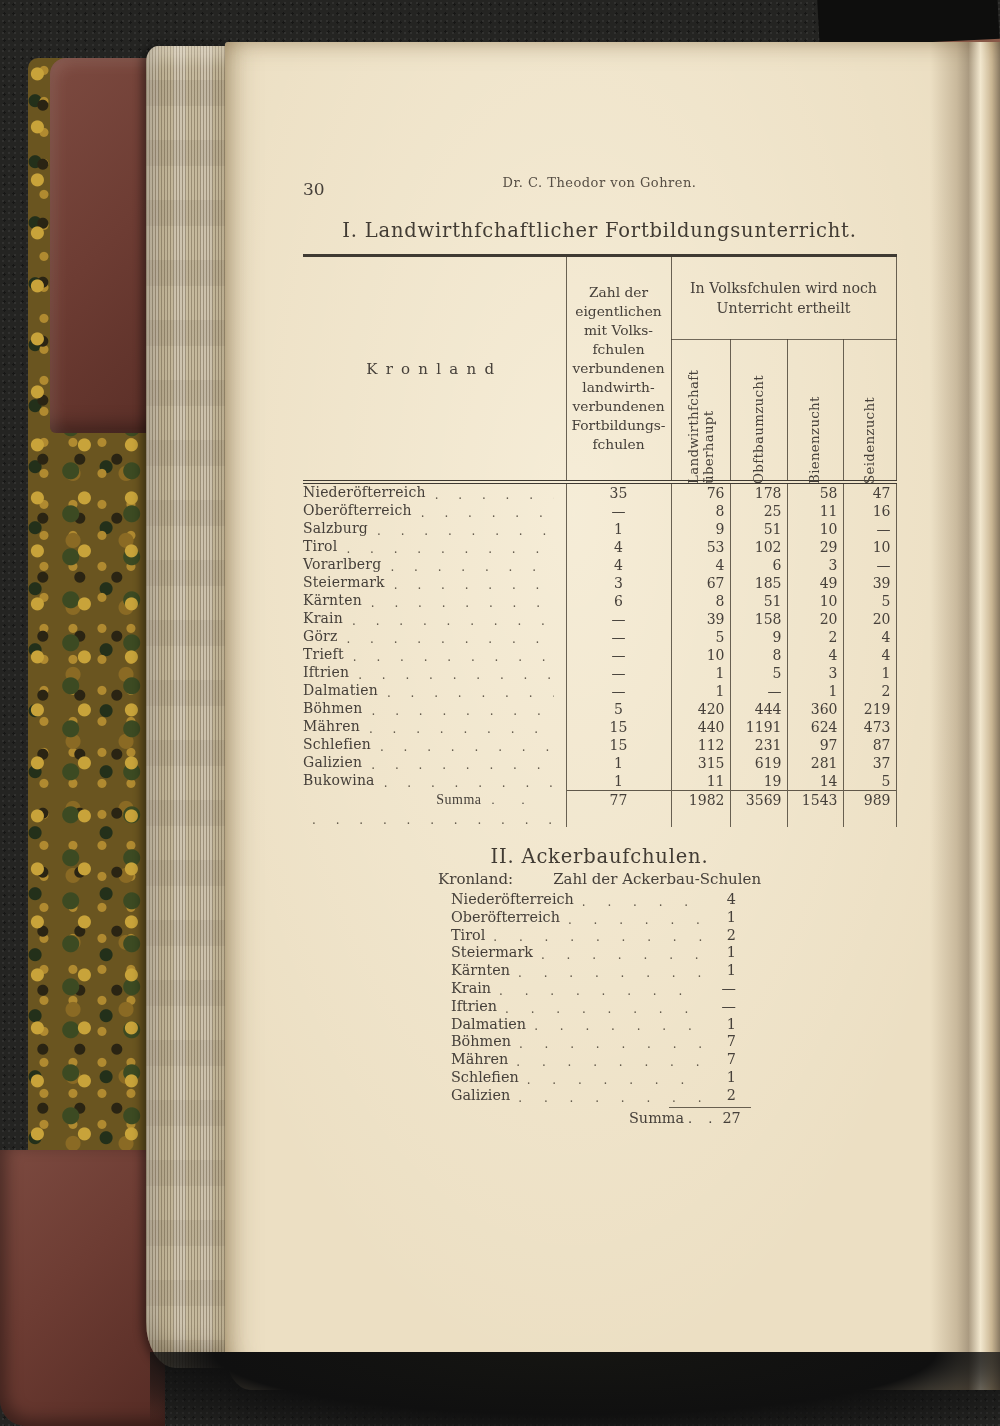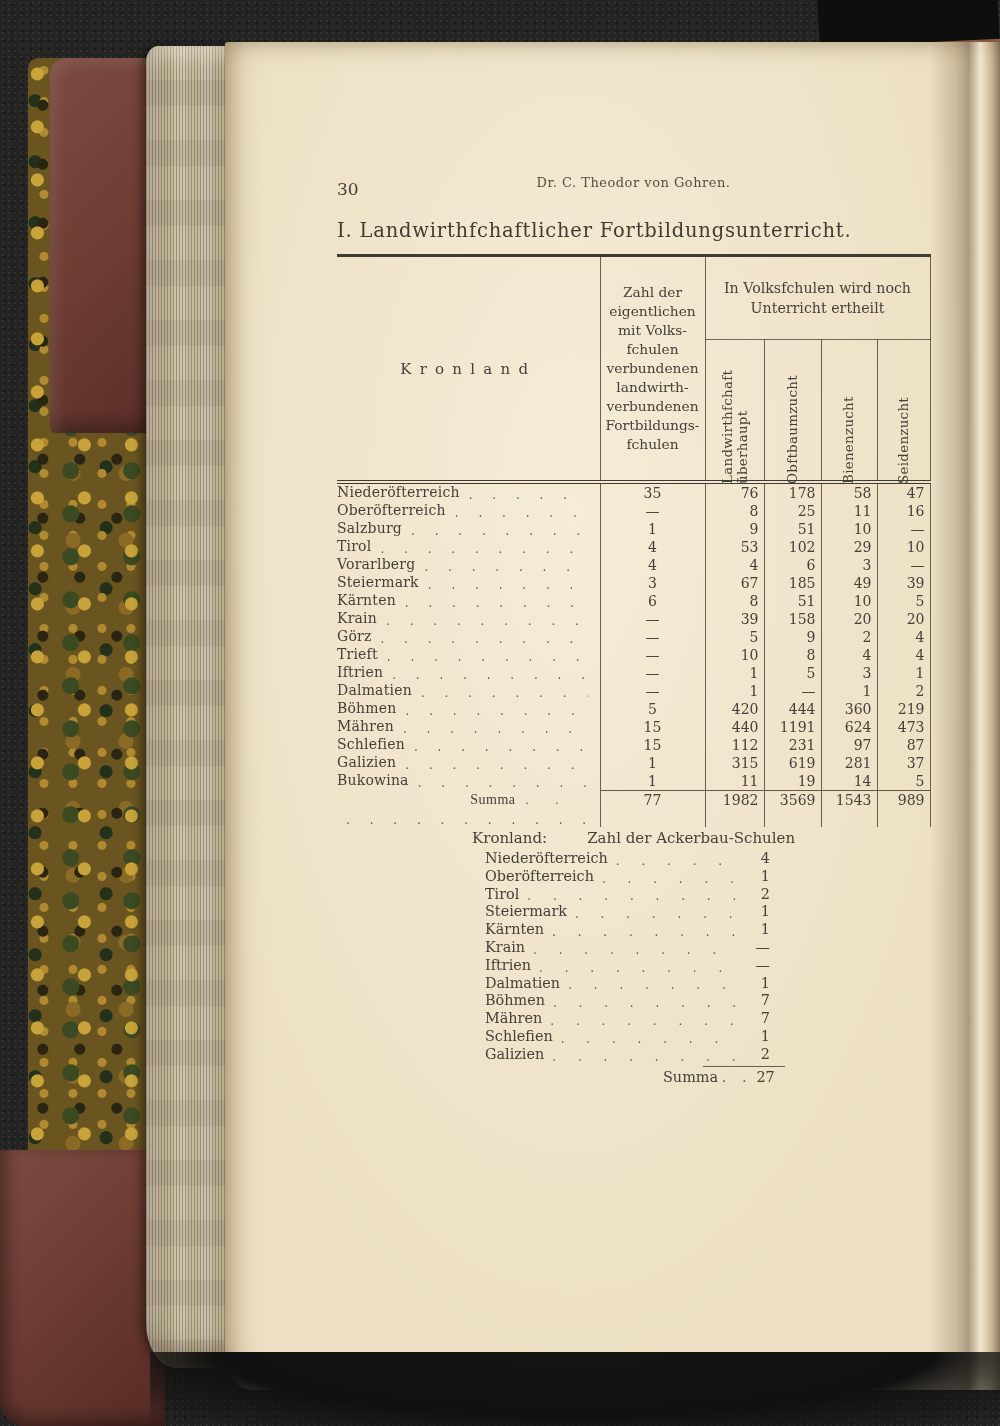--- a/index.html
+++ b/index.html
@@ -45,25 +45,25 @@
   
   .page{position:absolute;left:225px;top:42px;width:775px;height:1348px;color:#46403a;
     background:#ecdfc3;
     background-image:radial-gradient(ellipse at 45% 35%, rgba(255,250,235,.5) 0%, transparent 70%);
     border-radius:3px 0 0 26px / 3px 0 0 40px;
     box-shadow:inset 0 10px 26px -12px rgba(120,95,55,.55), inset 0 -16px 30px -14px rgba(120,95,55,.6),
                inset 24px 0 30px -20px rgba(120,95,55,.5);}
   .gutter{position:absolute;right:0;top:0;width:70px;height:100%;
     background:linear-gradient(90deg, transparent 0%, rgba(112,88,56,.28) 38%, rgba(80,60,38,.42) 55%, rgba(244,234,210,.75) 72%, rgba(170,142,100,.45) 88%, rgba(60,44,28,.5) 100%);}
 
-  .content{position:relative;margin-left:112px;width:593px;}
+  .content{position:relative;margin-left:78px;width:593px;}
   .pagehead{position:relative;padding-top:133px;height:24px;}
   .pagenum{position:absolute;left:0;bottom:0;font-size:17px;}
   .runhead{display:block;text-align:center;font-size:13px;letter-spacing:.5px;color:#564e44;}
-  h1.title1{margin:20px 0 0 0;font-weight:normal;font-size:19.5px;letter-spacing:.8px;text-align:left;color:#413b33;}
+  h1.title1{margin:20px 0 0 0;font-weight:normal;font-size:19.5px;letter-spacing:.8px;text-align:center;color:#413b33;}
 
   
   table.t1{margin-top:12px;border-collapse:collapse;table-layout:fixed;width:593px;
     border-top:3px solid #3f3a32;font-size:14px;color:#46403a;}
   table.t1 th{font-weight:normal;}
   .kron-h{letter-spacing:.55em;font-size:15px;text-align:center;}
   .zahl-h{font-size:13.8px;line-height:19px;text-align:center;vertical-align:middle;}
   .group-h{height:82px;font-size:14.2px;line-height:20px;text-align:center;vertical-align:middle;padding:0 0;
     border-bottom:1px solid rgba(70,62,50,.75);}
   .vcell{height:138px;position:relative;overflow:visible;}
@@ -364,20 +364,21 @@
               </td>
               <td class="zahl bleft"></td>
               <td class="num bleft"></td>
               <td class="num bleft"></td>
               <td class="num bleft"></td>
               <td class="num bleft bright"></td>
             </tr>
           </tbody>
       </table>
 
+      <h2 class="title2">II. Ackerbaufchulen.</h2>
 
 
       <div class="list-head">
         <span>Kronland:</span>
         <span>Zahl der Ackerbau-Schulen</span>
       </div>
 
       <div class="list2" id="list2">
           <div class="li">
             <span class="lbl">Niederöfterreich</span>

